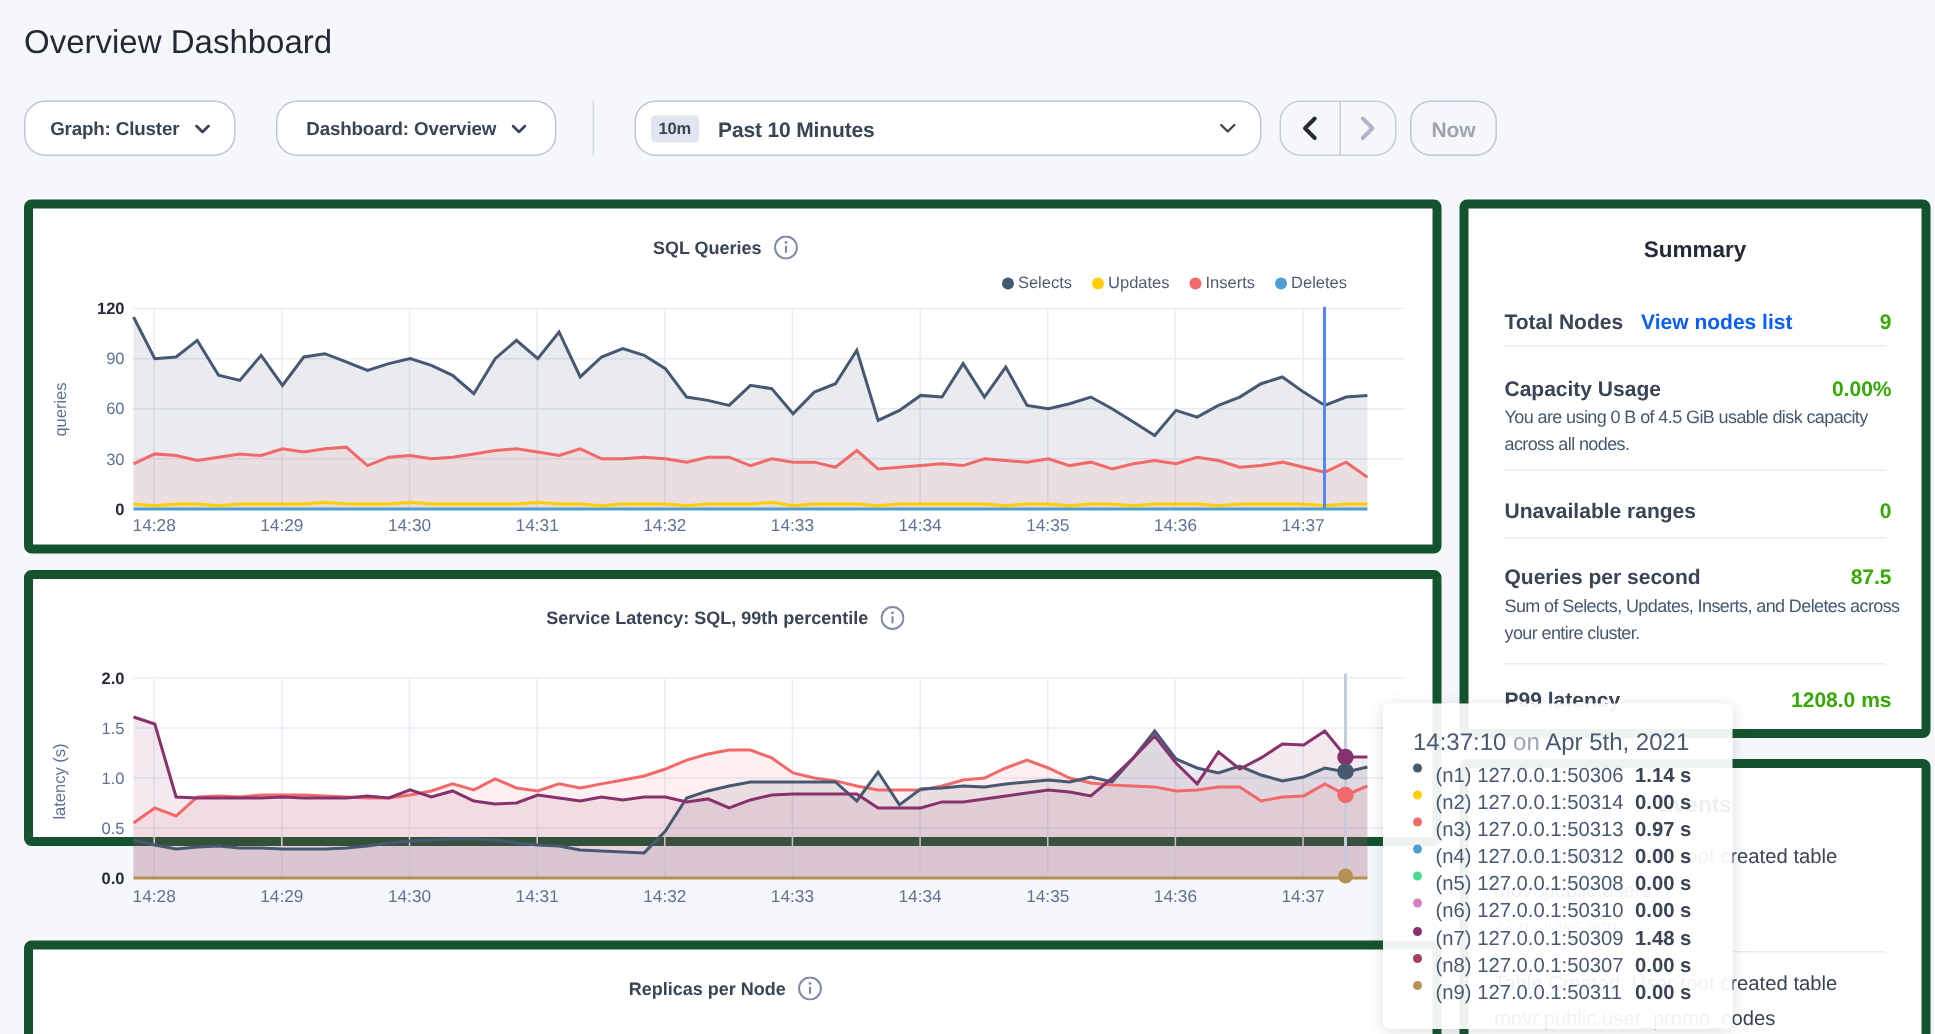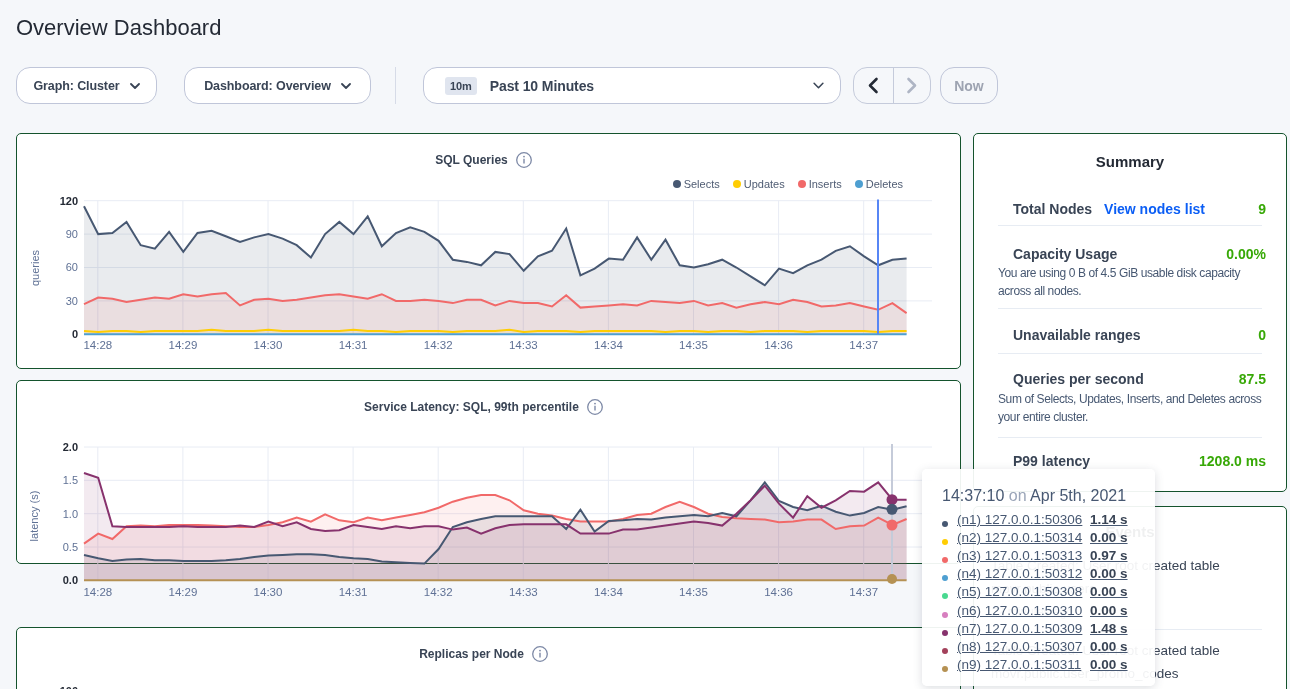--- a/index.html
+++ b/index.html
@@ -5,55 +5,55 @@
 html,body { width:1290px; height:689px; overflow:hidden; background:#F5F7FA;
   font-family:"Liberation Sans", sans-serif; color:#242A35; }
 h1.title { position:absolute; left:16px; top:15px; font-size:22px; font-weight:400; color:#242A35; }
 .btn { position:absolute; top:67px; height:37px; background:#fff; border:1px solid #C0C6D9;
   border-radius:14px; display:flex; align-items:center; justify-content:center;
   font-size:12.5px; font-weight:bold; color:#394455; letter-spacing:-0.1px; }
 .vsep { position:absolute; left:395px; top:67px; height:37px; width:1px; background:#D6DBE7; }
 .badge { background:#E0E5EF; border-radius:3px; font-size:11px; font-weight:bold; color:#394455;
   padding:3px 5px; margin-right:13px; }
 .ghost { background:#F5F7FA; }
-.card { position:absolute; background:#fff; border:1px solid #14532d; border-radius:5px; }
+.card { position:absolute; background:#fff; border:6px solid #14532d; border-radius:5px; }
 .ctitle { position:absolute; left:0; right:10px; top:18px; display:flex; align-items:center;
   justify-content:center; font-size:12px; font-weight:bold; color:#394455; }
 .legend { position:absolute; top:44px; right:57px; display:flex; align-items:center; font-size:11px; color:#4F5C73; }
 .li { display:flex; align-items:center; margin-left:13px; }
 .ld { width:8px; height:8px; border-radius:50%; margin-right:3px; display:inline-block; }
-.srow { position:absolute; left:39px; right:20px; display:flex; align-items:center; }
+.srow { position:absolute; left:24px; right:20px; display:flex; align-items:center; }
 .slabel { font-size:14px; font-weight:bold; color:#394455; }
 .slink { font-size:14px; font-weight:bold; color:#0B5EF5; margin-left:12px; }
 .sval { margin-left:auto; font-size:14px; font-weight:bold; color:#37A806; }
 .sdesc { position:absolute; left:24px; font-size:12px; letter-spacing:-0.4px; color:#475872; line-height:17.5px; }
 .sdiv { position:absolute; left:24px; right:24px; height:1px; background:#E7ECF3; }
 .etext { position:absolute; font-size:13.5px; color:#394455; line-height:23px; white-space:nowrap; }
 .etime { position:absolute; font-size:12px; color:#818CA5; }
 .tooltip { position:absolute; left:922px; top:469px; width:233px; height:217px;
   background:rgba(255,255,255,0.93); border-radius:5px; box-shadow:0 2px 10px rgba(60,70,90,0.18);
   padding:18px 0 0 20px; z-index:50; }
 .thead { font-size:16px; color:#475872; height:20px; margin-bottom:2px; }
 .thead .on { color:#9AA5B8; }
-.trow { display:flex; align-items:flex-end; height:18.1px; font-size:13.5px; color:#475872;text-decoration:underline; }
+.trow { display:flex; align-items:flex-start; height:18.1px; font-size:13.5px; color:#475872; }
 .tdot { width:6px; height:6px; border-radius:50%; flex:0 0 auto; margin-right:9px; }
 .tlabel { width:133px; }
 .tval { font-weight:bold; color:#394455; }
 </style></head>
 <body>
 <h1 class="title">Overview Dashboard</h1>
 
 <div class="btn" style="left:16px; width:141px;">Graph: Cluster <svg width="10" height="6" viewBox="0 0 10 6" style="margin-left:10px">
       <path d="M1 1 L5 5 L9 1" fill="none" stroke="#394455" stroke-width="1.8" stroke-linecap="round" stroke-linejoin="round"></path>
     </svg></div>
 <div class="btn" style="left:184px; width:187px;">Dashboard: Overview <svg width="10" height="6" viewBox="0 0 10 6" style="margin-left:10px">
       <path d="M1 1 L5 5 L9 1" fill="none" stroke="#394455" stroke-width="1.8" stroke-linecap="round" stroke-linejoin="round"></path>
     </svg></div>
 <div class="vsep"></div>
-<div class="btn" style="left:423px; width:418px; justify-content:flex-start; padding-left:21px; font-size:14px;">
+<div class="btn" style="left:423px; width:418px; justify-content:flex-start; padding-left:10px; font-size:14px;">
   <span class="badge">10m</span>Past 10 Minutes
   <svg width="11" height="7" viewBox="0 0 10 6" style="margin-left:auto;margin-right:16px">
   <path d="M1 1 L5 5 L9 1" fill="none" stroke="#394455" stroke-width="1.4" stroke-linecap="round" stroke-linejoin="round"></path>
     </svg>
 </div>
 <div class="btn ghost" style="left:853px; width:78px; border-color:#C5CBDB;">
   <svg width="17" height="17" viewBox="0 0 17 17" style="margin-right:21px">
     <path d="M11.5 2 L5 8.5 L11.5 15" fill="none" stroke="#242A35" stroke-width="2.6" stroke-linecap="round" stroke-linejoin="round"></path>
     </svg>
   <svg width="17" height="17" viewBox="0 0 17 17">

